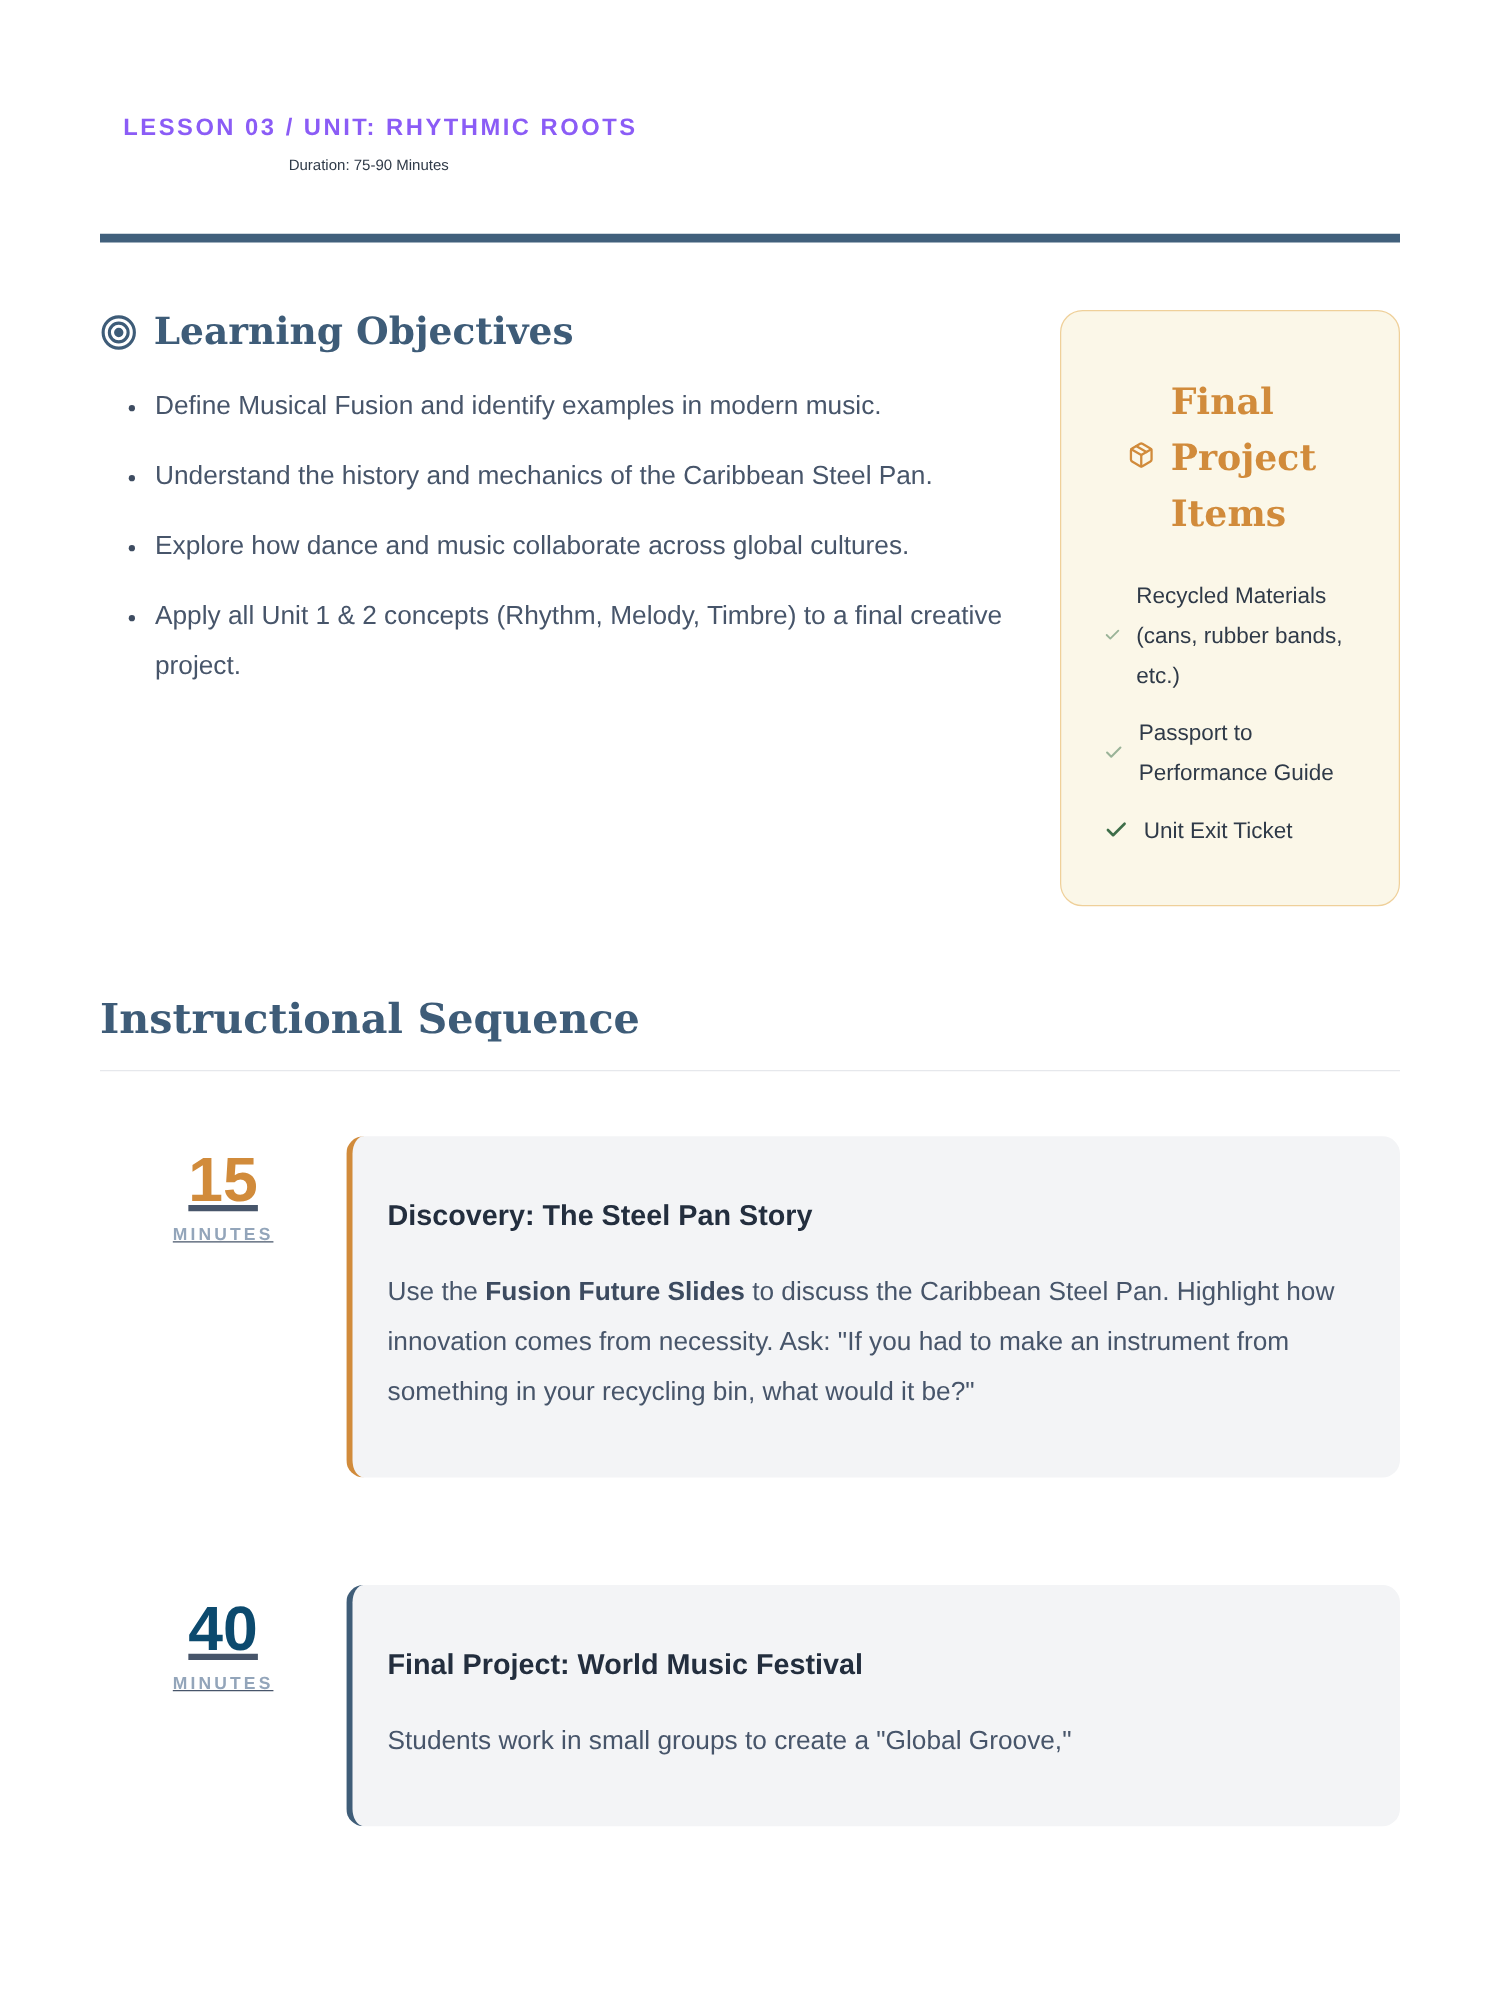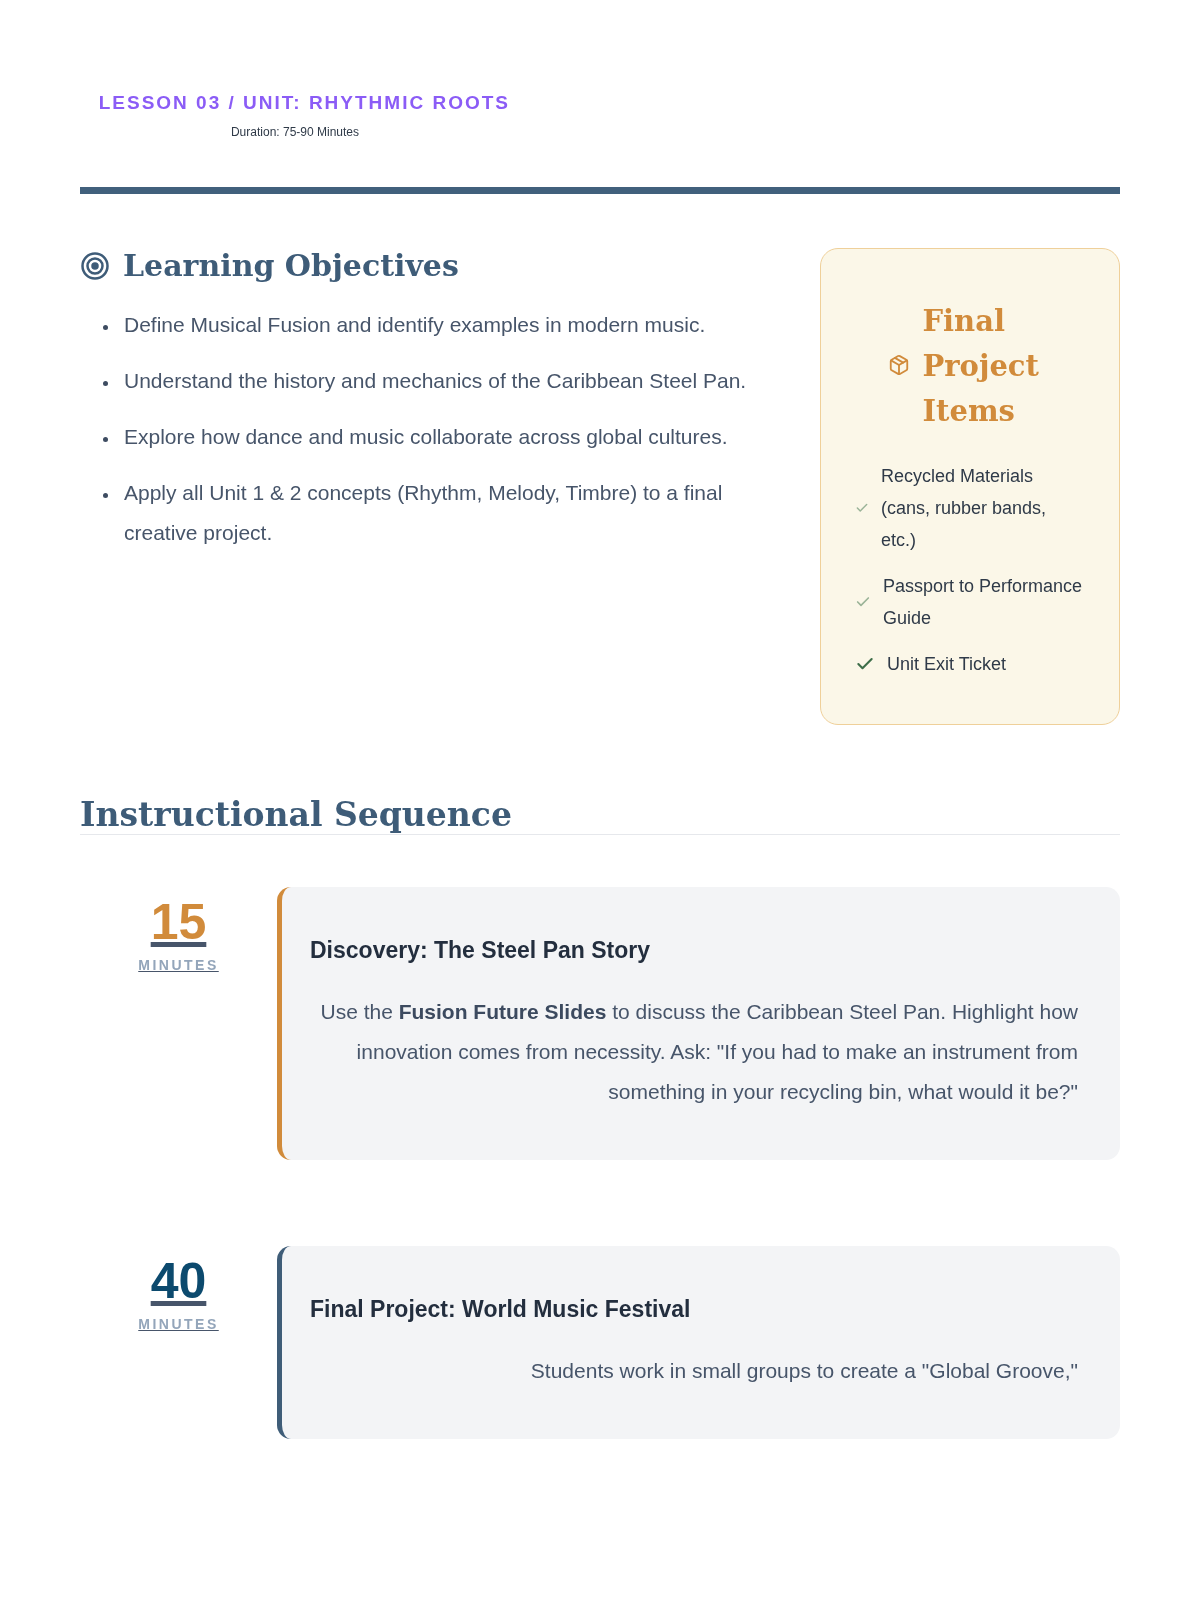--- a/index.html
+++ b/index.html
@@ -59,21 +59,21 @@
     color: #3e5c78;
     margin-bottom: 22px;
   }
   .obj-heading .icon { display: inline-flex; }
   .obj-list { list-style: disc; padding-left: 40px; font-size: 21px; line-height: 40px; color: #47556a; }
   .obj-list li { margin-bottom: 16px; padding-left: 4px; }
   .obj-list li::marker { color: #3e4c61; font-size: 18px; }
 
   
   .project-card {
-    width: 300px; flex-shrink: 0;
+    width: 272px; flex-shrink: 0;
     background: #fbf7e8;
     border: 1.5px solid #efd09a;
     border-radius: 18px;
     padding: 50px 34px 44px 34px;
   }
   .card-title-row { display: flex; align-items: center; justify-content: center; gap: 13px; margin-bottom: 26px; }
   .card-title {
     font-family: "DejaVu Serif", serif;
     font-weight: 700;
     font-size: 29px;
@@ -87,39 +87,40 @@
   .check { flex-shrink: 0; display: inline-flex; }
   .check.soft { opacity: 0.55; }
 
   
   .sequence { margin-top: 70px; }
   .seq-heading {
     font-family: "DejaVu Serif", serif;
     font-weight: 700;
     font-size: 33px;
     color: #3e5c78;
+    padding-bottom: 22px;
     border-bottom: 1px solid #e6e8ec;
     margin-bottom: 52px;
   }
   .step { display: flex; margin-bottom: 86px; }
   .step-time { width: 197px; flex-shrink: 0; text-align: center; padding-top: 10px; text-decoration: underline; }
   .step-num { font-size: 50px; font-weight: 700; line-height: 1; }
   .step-0 .step-num { color: #d18b3b; }
   .step-1 .step-num { color: #0c4a6e; }
   .step-unit { margin-top: 10px; font-size: 14px; font-weight: 700; letter-spacing: 2.5px; color: #93a5ba; }
   .step-card {
     flex: 1;
     background: #f3f4f6;
     border-radius: 14px;
     padding: 50px 42px 48px 28px;
   }
   .step-0 .step-card { border-left: 5px solid #d18b3b; }
   .step-1 .step-card { border-left: 5px solid #3f5d78; }
   .step-title { font-size: 23px; font-weight: 700; color: #232e3e; margin-bottom: 28px; }
-  .step-body { font-size: 21px; line-height: 40px; color: #47556a; text-align: right; }
+  .step-body { font-size: 21px; line-height: 40px; color: #47556a; }
   .step-body strong { color: #3c4a5f; }
 </style>
 </head>
 <body>
 
 <div class="page">
   <div class="content">
 
     <header class="header">
       <div class="header-right">

